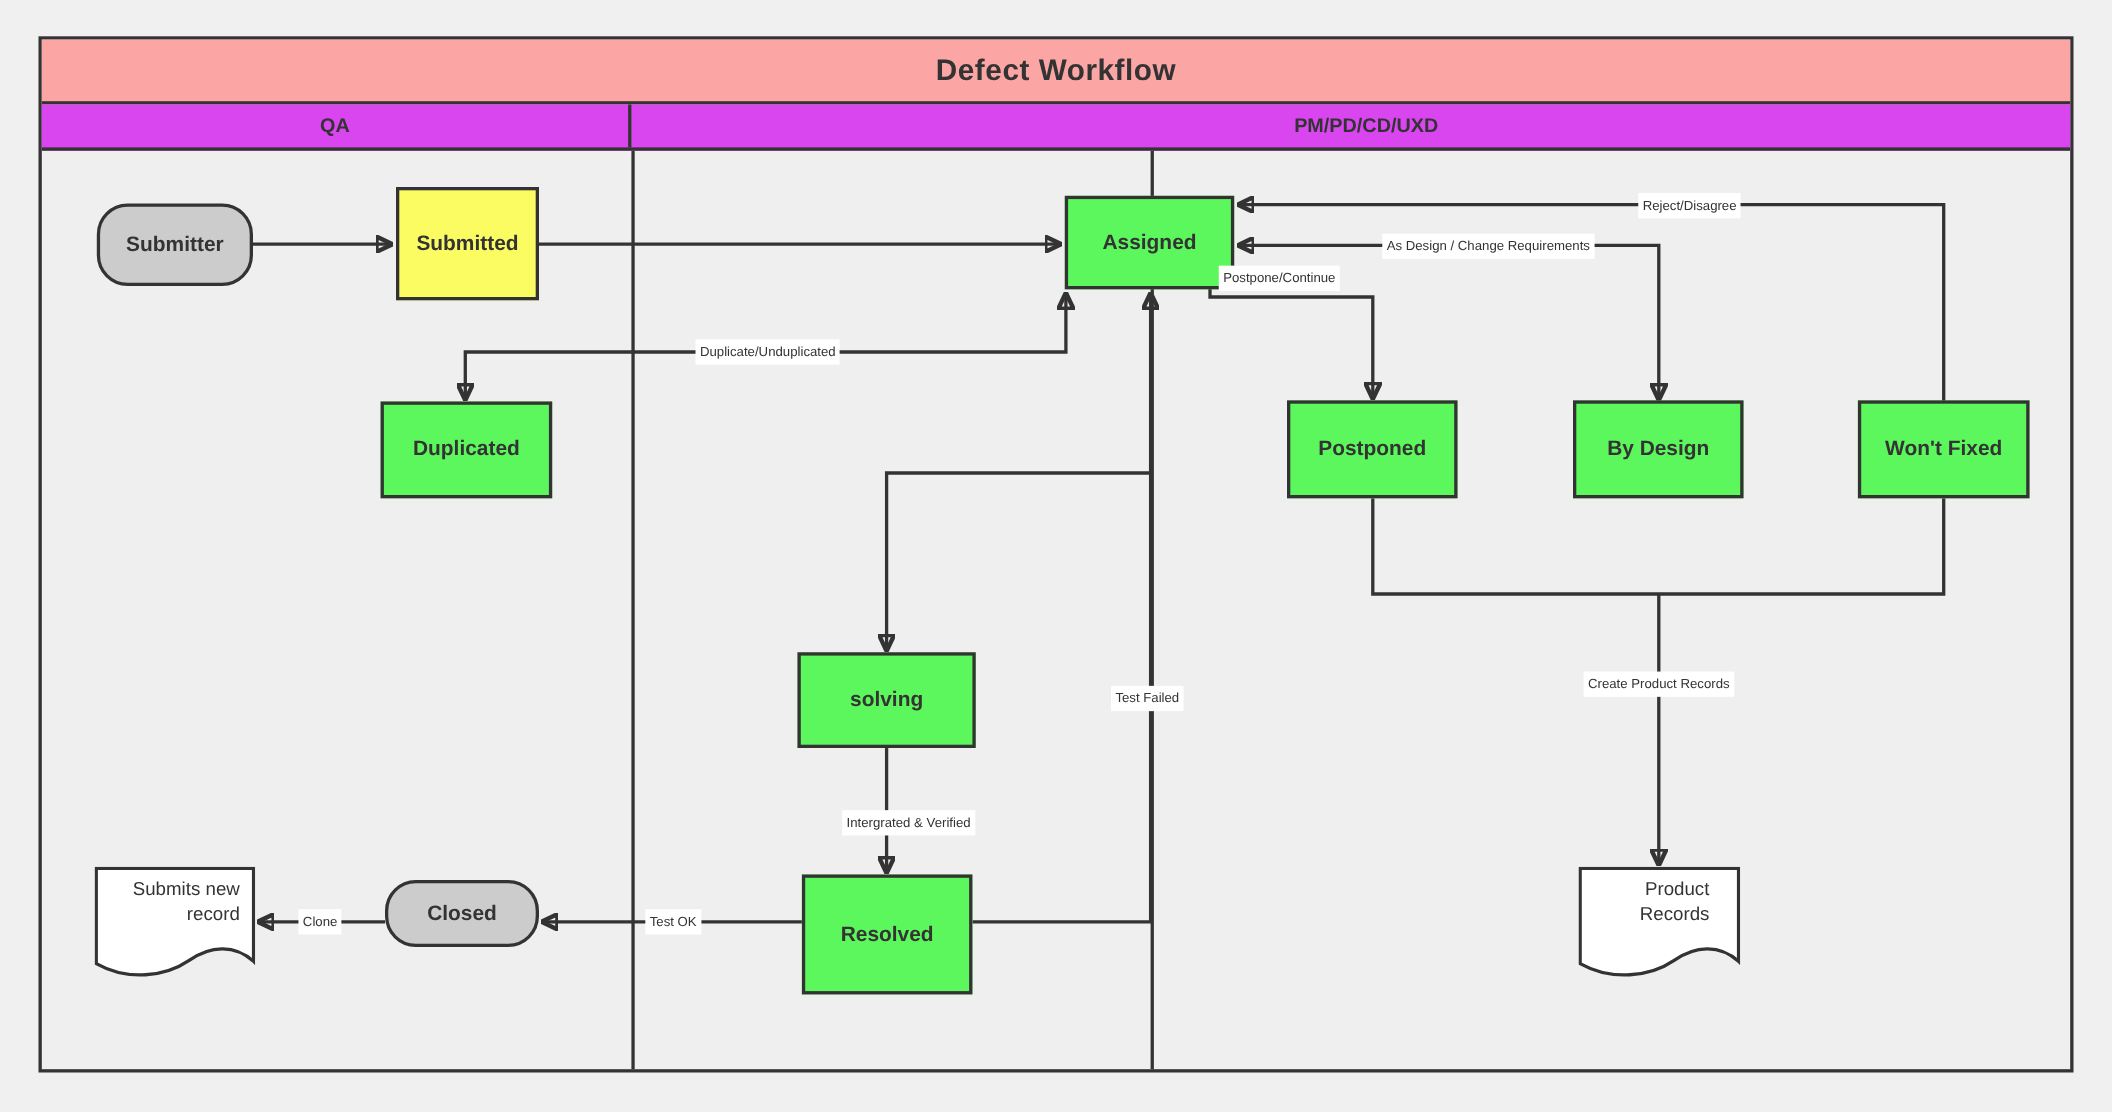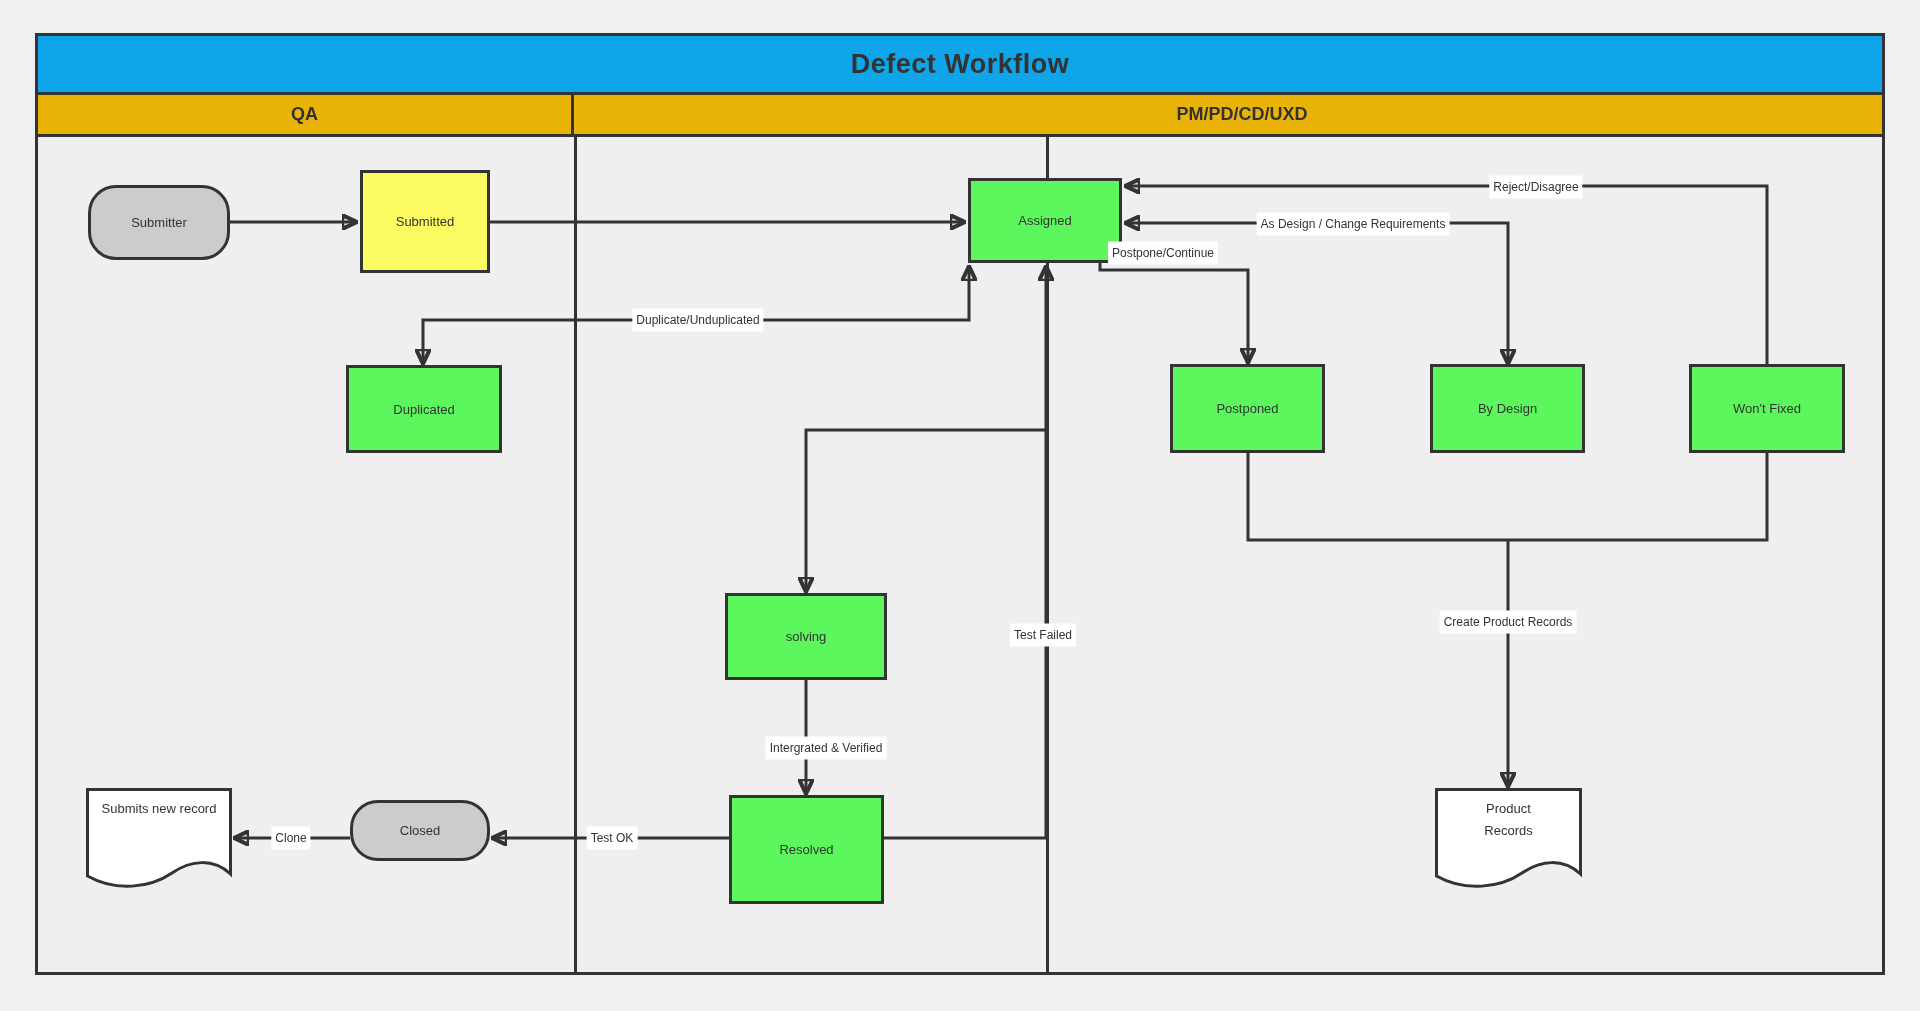--- a/index.html
+++ b/index.html
@@ -11,26 +11,26 @@
   }
   #stage{position:relative;width:1920px;height:1011px;}
 
   
   #frame{
     position:absolute;left:35px;top:33px;width:1850px;height:942px;
     box-sizing:border-box;border:3px solid var(--line,#333333);
     background:var(--lane_bg,#efefef);z-index:0;
   }
   .row-title{
-    height:56px;background:#0ea5e9;border-bottom:3px solid var(--line,#333333);
+    height:56px;background:#fca5a5;border-bottom:3px solid var(--line,#333333);
     display:flex;align-items:center;justify-content:center;
     font-size:27px;font-weight:bold;letter-spacing:.5px;
   }
   .row-header{
-    height:39px;background:#eab308;border-bottom:3px solid var(--line,#333333);
+    height:39px;background:#d946ef;border-bottom:3px solid var(--line,#333333);
     display:flex;
     gap:28px;
   }
   .hcell{
     display:flex;align-items:center;justify-content:center;
     font-size:18px;font-weight:bold;box-sizing:border-box;
   }
   .hcell.c1{width:536px;border-right:3px solid var(--line,#333333);}
   .hcell.c2{width:469px;border-right:3px solid var(--line,#333333);}
   .hcell.c3{flex:1;}
@@ -38,31 +38,31 @@
   
   #wires{position:absolute;left:0;top:0;width:1920px;height:1011px;z-index:1;}
   #wires path{stroke:var(--line,#333333);stroke-width:3;fill:none;}
   #wires path.lane{stroke-width:3;}
 
   
   .node{
     position:absolute;box-sizing:border-box;
     border:3px solid var(--line,#333333);
     display:flex;align-items:center;justify-content:center;
-    font-size:13px;z-index:2;
+    font-size:19px;z-index:2;font-weight:bold;
   }
   .green{background:var(--green,#5cf75c);}
   .yellow{background:var(--yellow,#fbfb62);}
   .pill{background:var(--gray,#cccccc);border-radius:28px;}
 
   .docwrap{position:absolute;z-index:2;}
   .docwrap svg{display:block;}
   .doclabel{
     position:absolute;left:0;top:10px;width:100%;
-    font-size:13px;text-align:center;line-height:22px;
+    font-size:17px;text-align:right;line-height:22px;
   }
 
   
   .elabel{
     position:absolute;transform:translate(-50%,-50%);
     background:#ffffff;padding:1px 4px;white-space:nowrap;
     font-size:12px;line-height:21px;z-index:3;
   }
 </style>
 </head>

